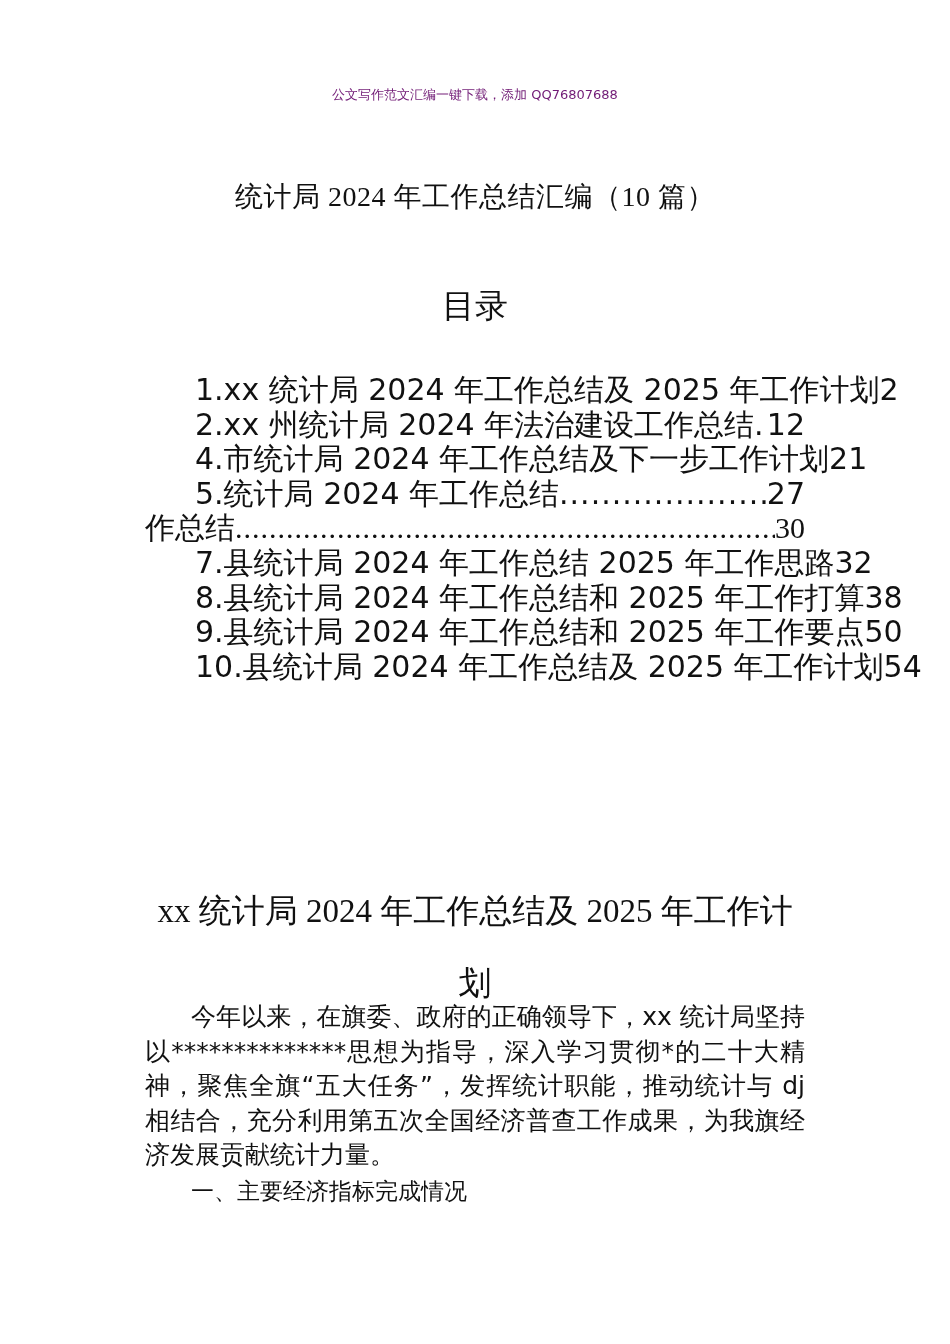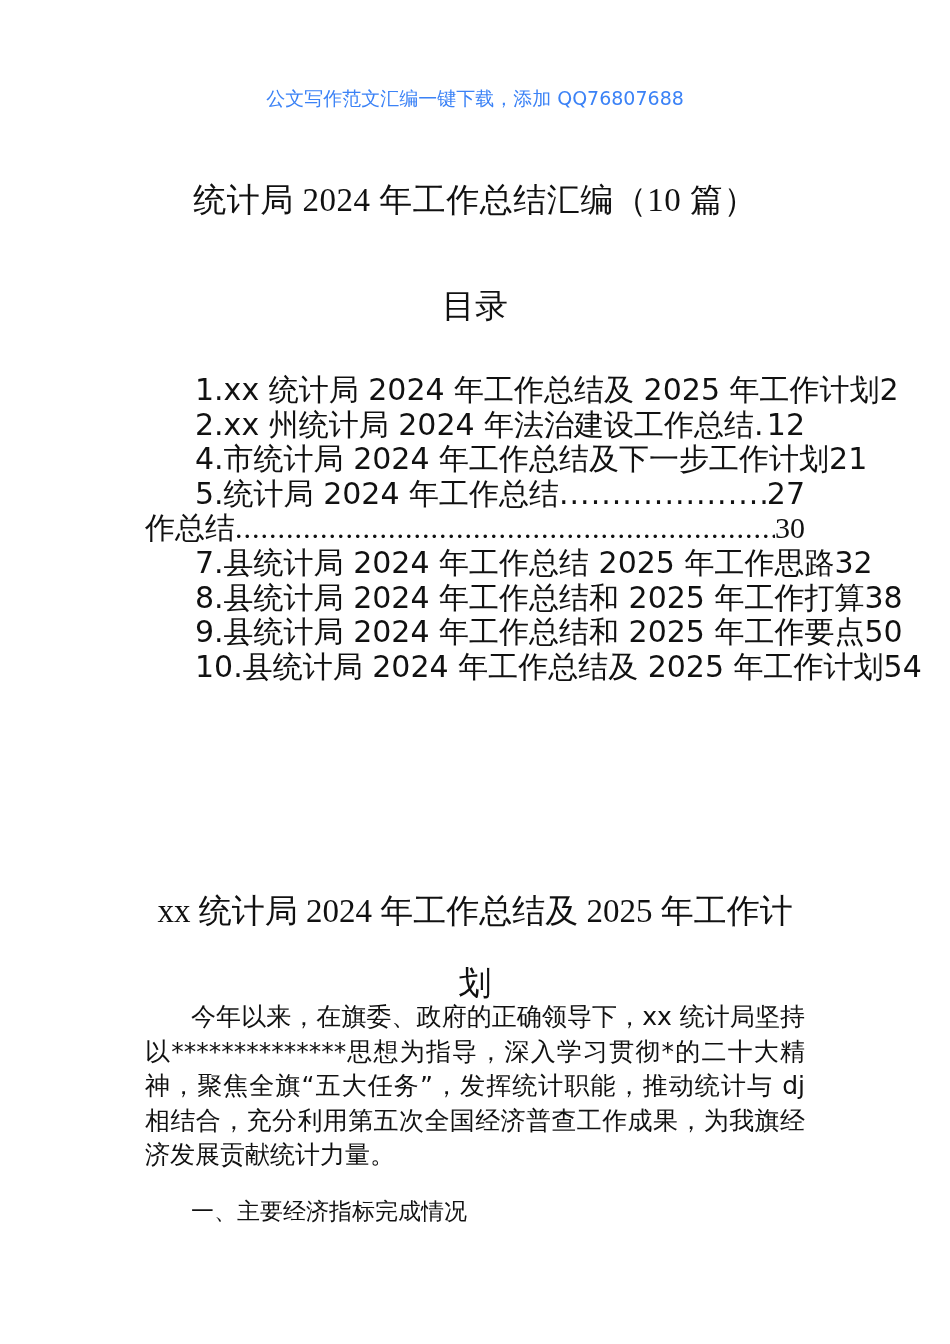--- a/index.html
+++ b/index.html
@@ -1,40 +1,40 @@
 <!DOCTYPE html>
 <html><head>
 <meta charset="utf-8">
 <style>
   html, body { margin: 0; padding: 0; background: #ffffff; }
   body { width: 950px; height: 1344px; position: relative; overflow: hidden;
          font-family: "DejaVu Sans", "Liberation Sans", sans-serif; color: #111; }
   .page { position: absolute; left: 0; top: 0; width: 950px; height: 1344px; }
   .watermark { position: absolute; top: 86px; left: 0; width: 950px; text-align: center;
-               color: #3b82f6; font-size: 19px; letter-spacing: 0px; }
+               color: #701a75; font-size: 13px; letter-spacing: 0px; }
   .doc-title { position: absolute; top: 178px; left: 0; width: 950px; text-align: center;
-               font-size: 33px; font-family: "Liberation Serif", "DejaVu Serif", serif; letter-spacing: 0.5px; }
+               font-size: 28px; font-family: "Liberation Serif", "DejaVu Serif", serif; letter-spacing: 0.5px; }
   .toc-heading { position: absolute; top: 284px; left: 0; width: 950px; text-align: center;
                  font-size: 33px; }
   .toc { position: absolute; top: 373px; left: 145px; width: 660px; }
   .toc-item { display: flex; align-items: baseline; font-size: 30px; height: 34.6px; line-height: 34.6px; white-space: nowrap; }
   .toc-item .label { padding-left: 50px; flex: 0 0 auto; }
   .toc-item .dots { flex: 1 1 auto; overflow: hidden; letter-spacing: 1px; }
   .toc-item .dots::before { content: "........................................................................................................"; }
   .toc-item .page-num { flex: 0 0 auto; }
   .toc-item.wrap { height: auto; flex-wrap: wrap; }
   .toc-item.wrap .label { width: 610px; padding-left: 50px; white-space: normal; text-align: justify; text-align-last: justify; }
   .toc-item.wrap .line2 { display: flex; width: 660px; height: 34.6px; font-family: Liberation Serif, serif; }
   .toc-item.wrap .line2 .cont { flex: 0 0 auto; }
   .article-title { position: absolute; top: 875px; left: 145px; width: 660px; text-align: center;
                    font-size: 33px; line-height: 72px; font-family: "Liberation Serif", "DejaVu Serif", serif; }
   .body-text { position: absolute; top: 1000px; left: 145px; width: 660px; font-size: 25px; line-height: 34.6px;
                text-align: justify; text-indent: 46px; }
   .section-heading { position: absolute; top: 1174px; left: 145px; width: 660px; font-size: 23px; line-height: 34.6px;
-                     text-indent: 46px; margin-top: 20px; }
+                     text-indent: 46px; }
 </style>
 </head>
 <body>
 
 <div class="page">
 
   <div class="watermark">公文写作范文汇编一键下载，添加 QQ76807688</div>
 
   <div class="doc-title">统计局 2024 年工作总结汇编（10 篇）</div>
 

